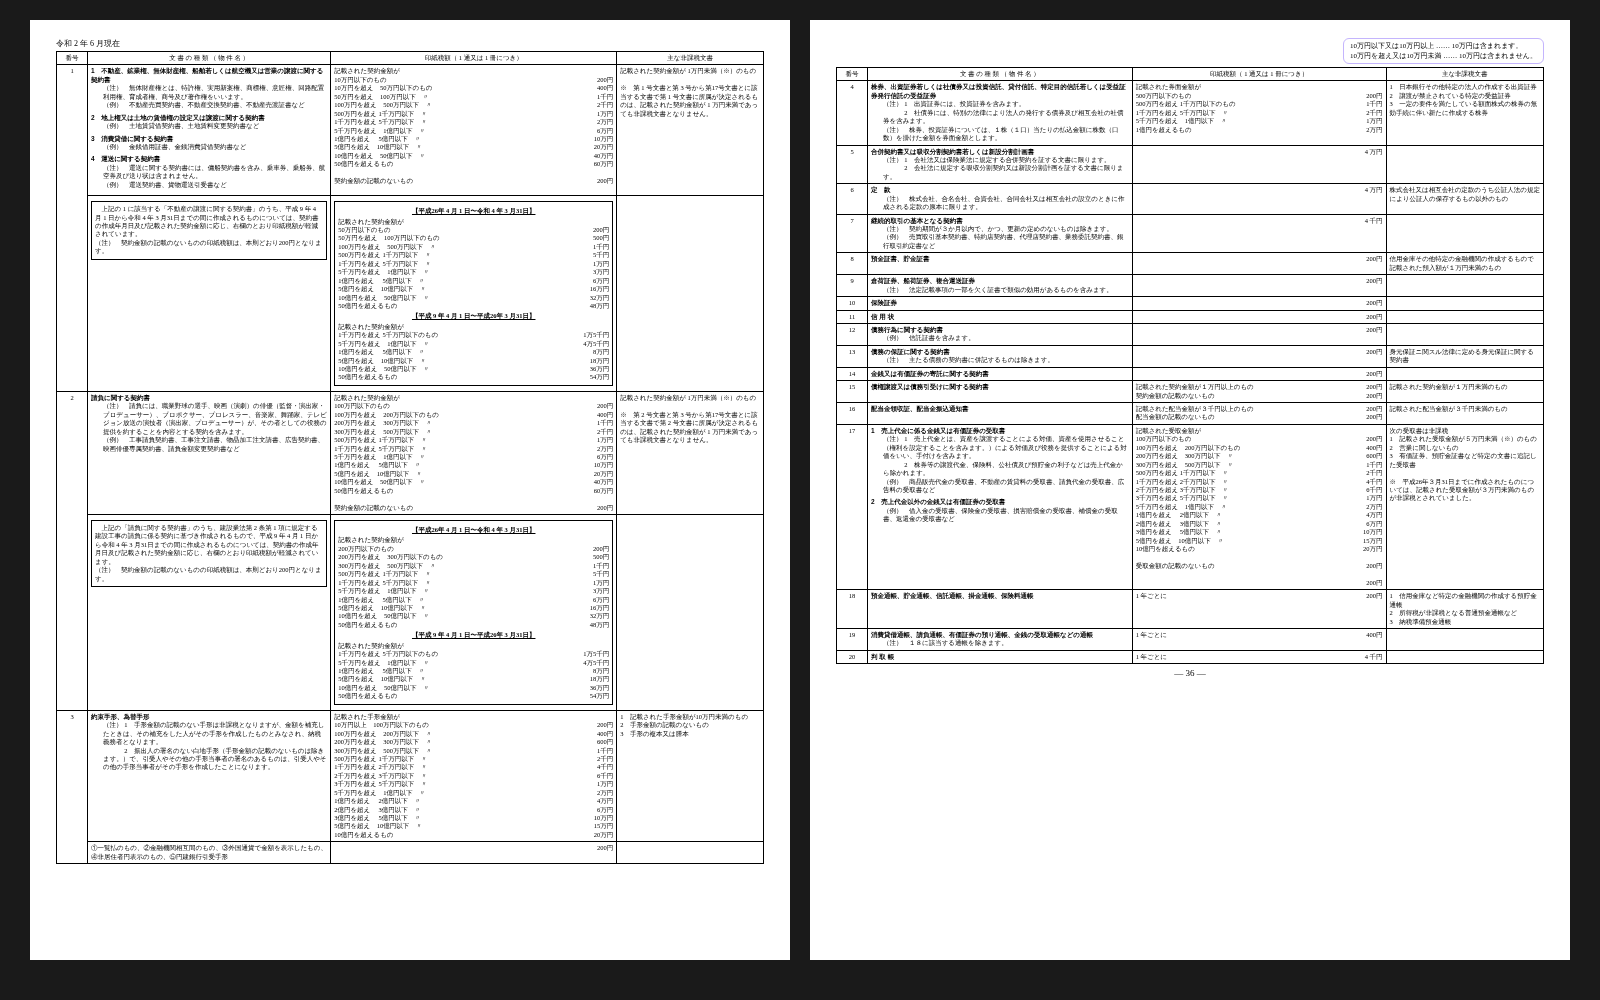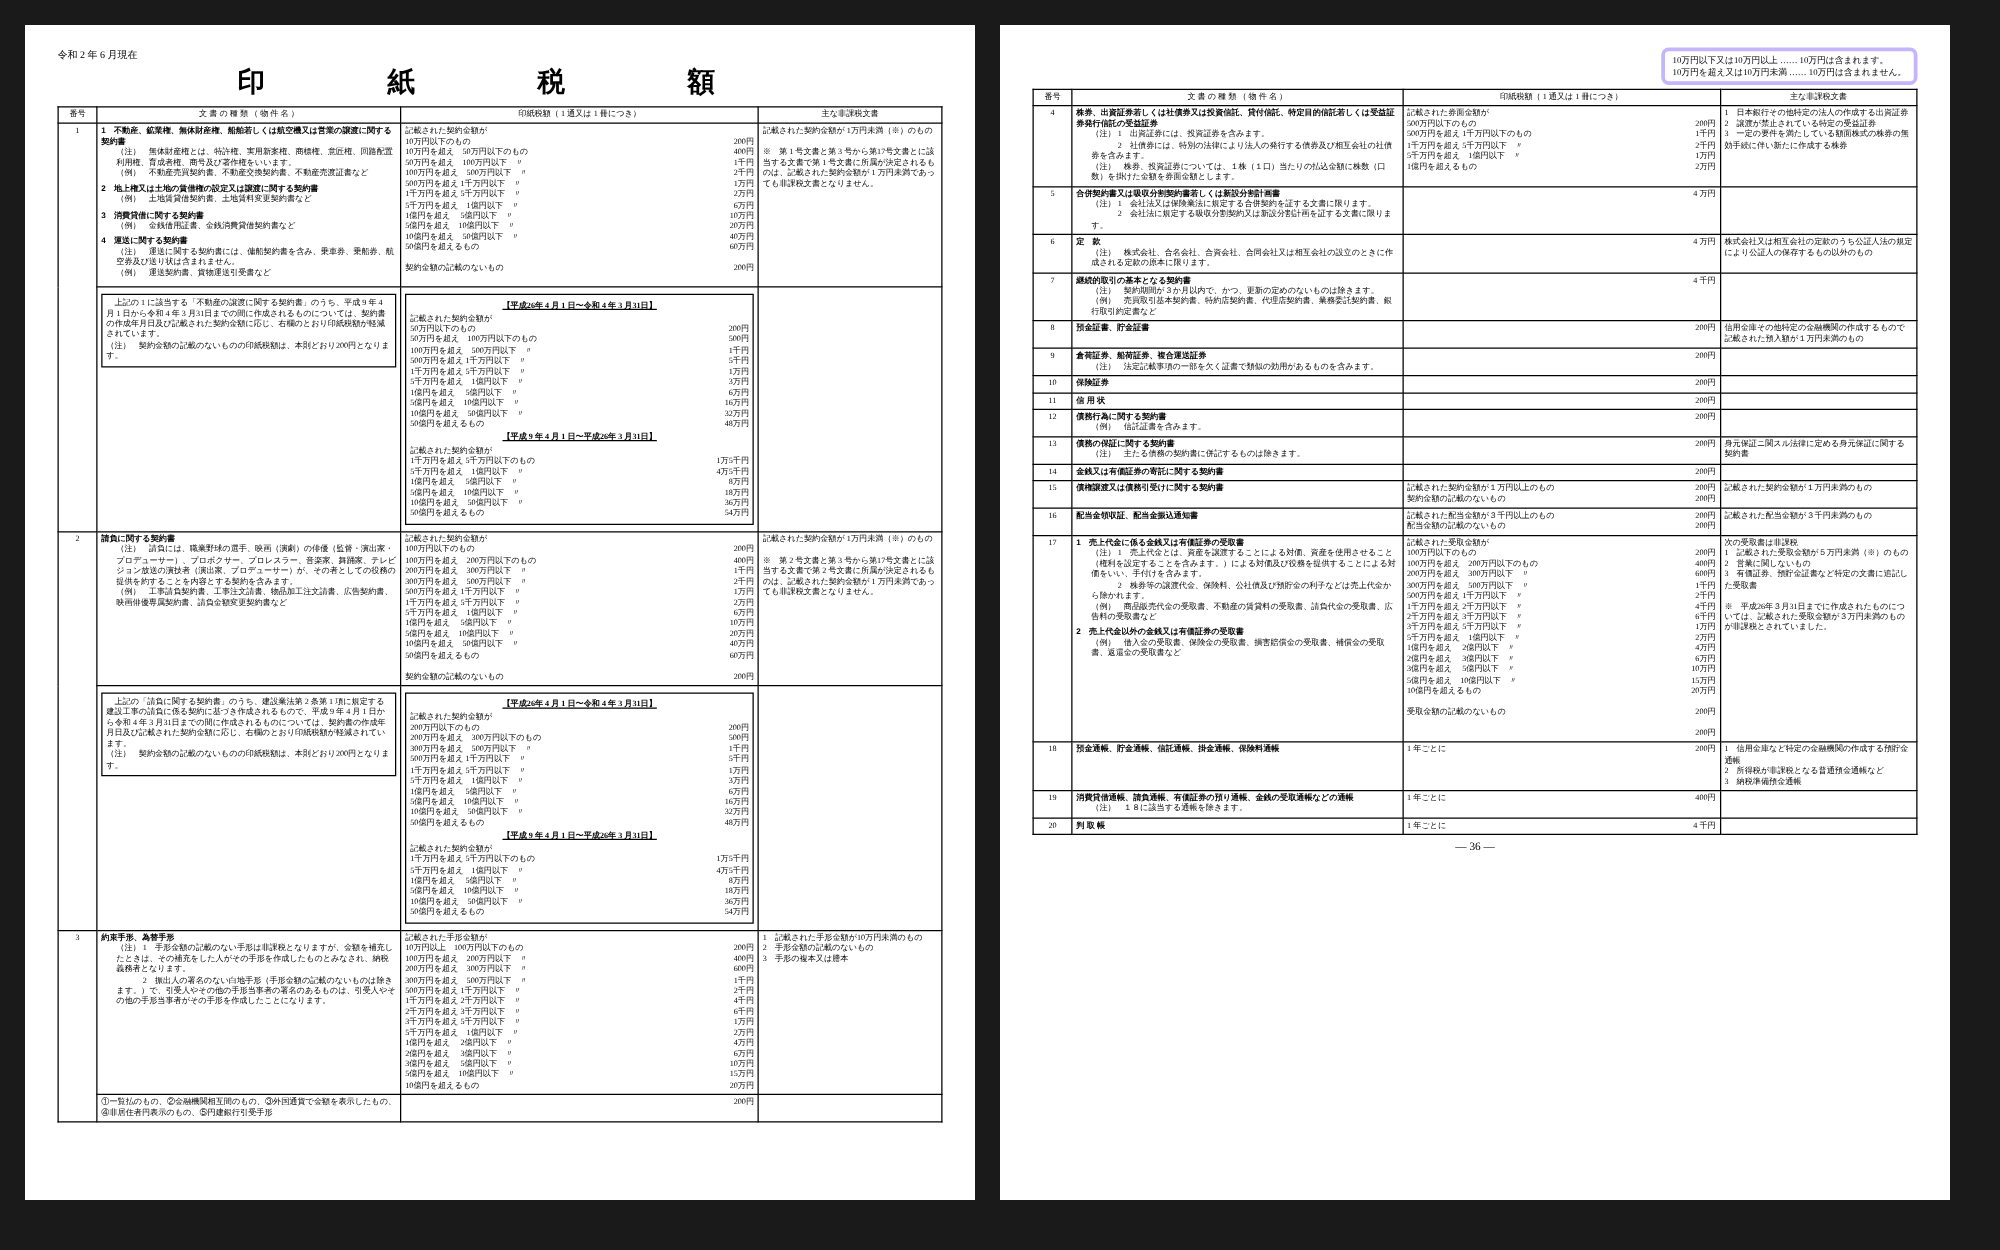--- a/index.html
+++ b/index.html
@@ -1,20 +1,20 @@
 <!DOCTYPE html>
 <html><head>
 <meta charset="utf-8">
 <style>
 html,body{margin:0;padding:0;background:#1a1a1a;font-family:"Hiragino Mincho Pro","Yu Mincho",serif}
-.spread{display:flex;gap:20px;padding:20px}
+.spread{display:flex;justify-content:center;gap:20px;padding:20px}
 .page{background:#fff;width:760px;height:940px;box-sizing:border-box;padding:18px 26px;font-size:7px;color:#000;overflow:hidden}
 .page h1{font-size:22px;font-weight:600;letter-spacing:38px;text-align:center;margin:0 0 4px 0}
 .date{font-size:8px;margin-bottom:2px}
-.note-box{border:3px solid #c4b5fd;border-radius:6px;padding:2px 6px;font-size:7px;float:right;margin-bottom:3px}
+.note-box{border:1px solid #c4b5fd;border-radius:6px;padding:2px 6px;font-size:7px;float:right;margin-bottom:3px}
 table.main{width:100%;border-collapse:collapse;border:1px solid #000;table-layout:fixed}
 table.main th,table.main td{border:1px solid #000;padding:2px 3px;vertical-align:top;font-size:6.5px;line-height:1.3}
 table.main th{font-weight:400;text-align:center;background:#fff}
 .col-num{width:22px;text-align:center;vertical-align:middle}
 .col-doc{width:220px}
 .col-tax{width:260px}
 .col-exempt{width:130px}
 .item-h{font-weight:700;font-family:"Hiragino Sans","Yu Gothic",sans-serif}
 .note{margin-left:12px;display:block}
 .rate-line{display:flex;justify-content:space-between;white-space:nowrap}
@@ -28,21 +28,20 @@
 .right-col .col-exempt{width:140px}
 .tight{line-height:1.2}
 </style>
 </head>
 <body>
 
 <div class="spread">
 
 <div class="page">
   <div class="date">令和 2 年 6 月現在</div>
-  <h1>印　紙　税　額</h1>
   <table class="main" id="tblL">
     <tbody>
           <tr>
       <th class="col-num">番号</th>
       <th class="col-doc">文 書 の 種 類 （ 物 件 名 ）</th>
       <th class="col-tax">印紙税額（ 1 通又は 1 冊につき）</th>
       <th class="col-exempt">主な非課税文書</th>
     </tr>
   </tbody>
         <tbody>

